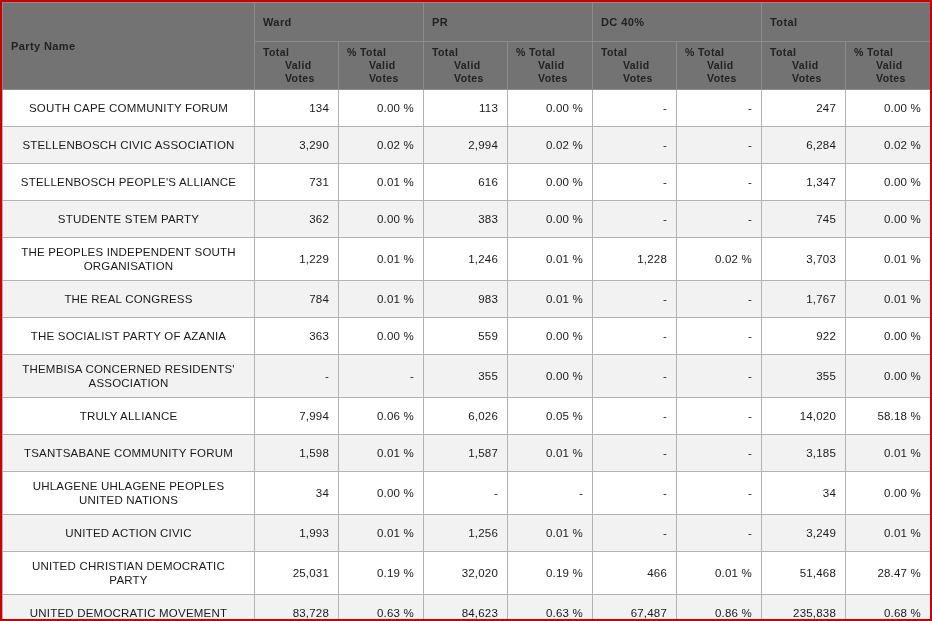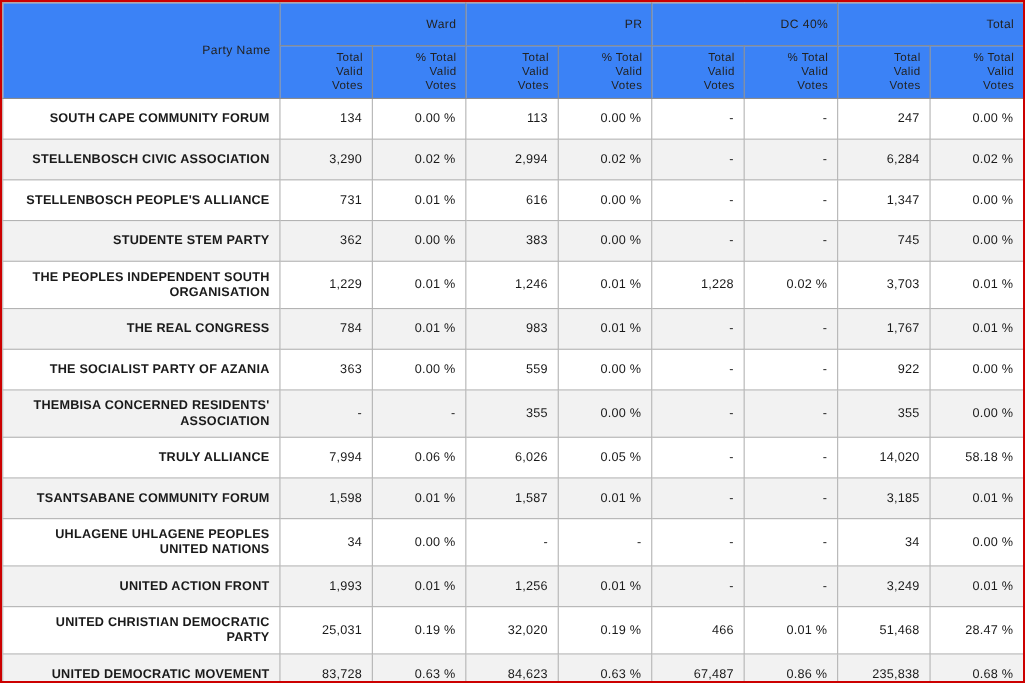--- a/index.html
+++ b/index.html
@@ -25,27 +25,27 @@
     width: 928px;
     table-layout: fixed;
     font-size: 11px;
     color: #1a1a1a;
   }
   table.results col.c-party { width: 252px; }
   table.results col.c-num   { width: 84px; }
   table.results col.c-pct   { width: 85px; }
 
   thead th {
-    background: #3b82f6;
+    background: #737373;
     border: 1px solid #8c8c8c;
-    font-weight: normal;
+    font-weight: bold;
     font-size: 11px;
     color: #222;
     padding: 6px 8px;
-    text-align: right;
+    text-align: left;
     vertical-align: middle;
     letter-spacing: 0.4px;
   }
   thead tr.group-row th {
     height: 26px;
   }
   thead tr.sub-row th {
     height: 34px;
     line-height: 13px;
     font-size: 10.5px;
@@ -56,23 +56,22 @@
 
   tbody td {
     border: 1px solid #b3b3b3;
     padding: 7px 9px;
     vertical-align: middle;
     height: 22px;
     font-size: 11.5px;
     letter-spacing: 0.2px;
   }
   tbody td.party {
-    text-align: right;
+    text-align: center;
     line-height: 14px;
-    font-weight: bold;
   }
   tbody td.num {
     text-align: right;
     white-space: nowrap;
   }
   tbody tr.alt td {
     background: #f2f2f2;
   }
   tbody tr td {
     background: #ffffff;
@@ -254,21 +253,21 @@
         <td class="num">34</td>
         <td class="num">0.00 %</td>
         <td class="num">-</td>
         <td class="num">-</td>
         <td class="num">-</td>
         <td class="num">-</td>
         <td class="num">34</td>
         <td class="num">0.00 %</td>
       </tr>
       <tr class="alt">
-        <td class="party">UNITED ACTION FRONT</td>
+        <td class="party">UNITED ACTION CIVIC</td>
         <td class="num">1,993</td>
         <td class="num">0.01 %</td>
         <td class="num">1,256</td>
         <td class="num">0.01 %</td>
         <td class="num">-</td>
         <td class="num">-</td>
         <td class="num">3,249</td>
         <td class="num">0.01 %</td>
       </tr>
       <tr>

